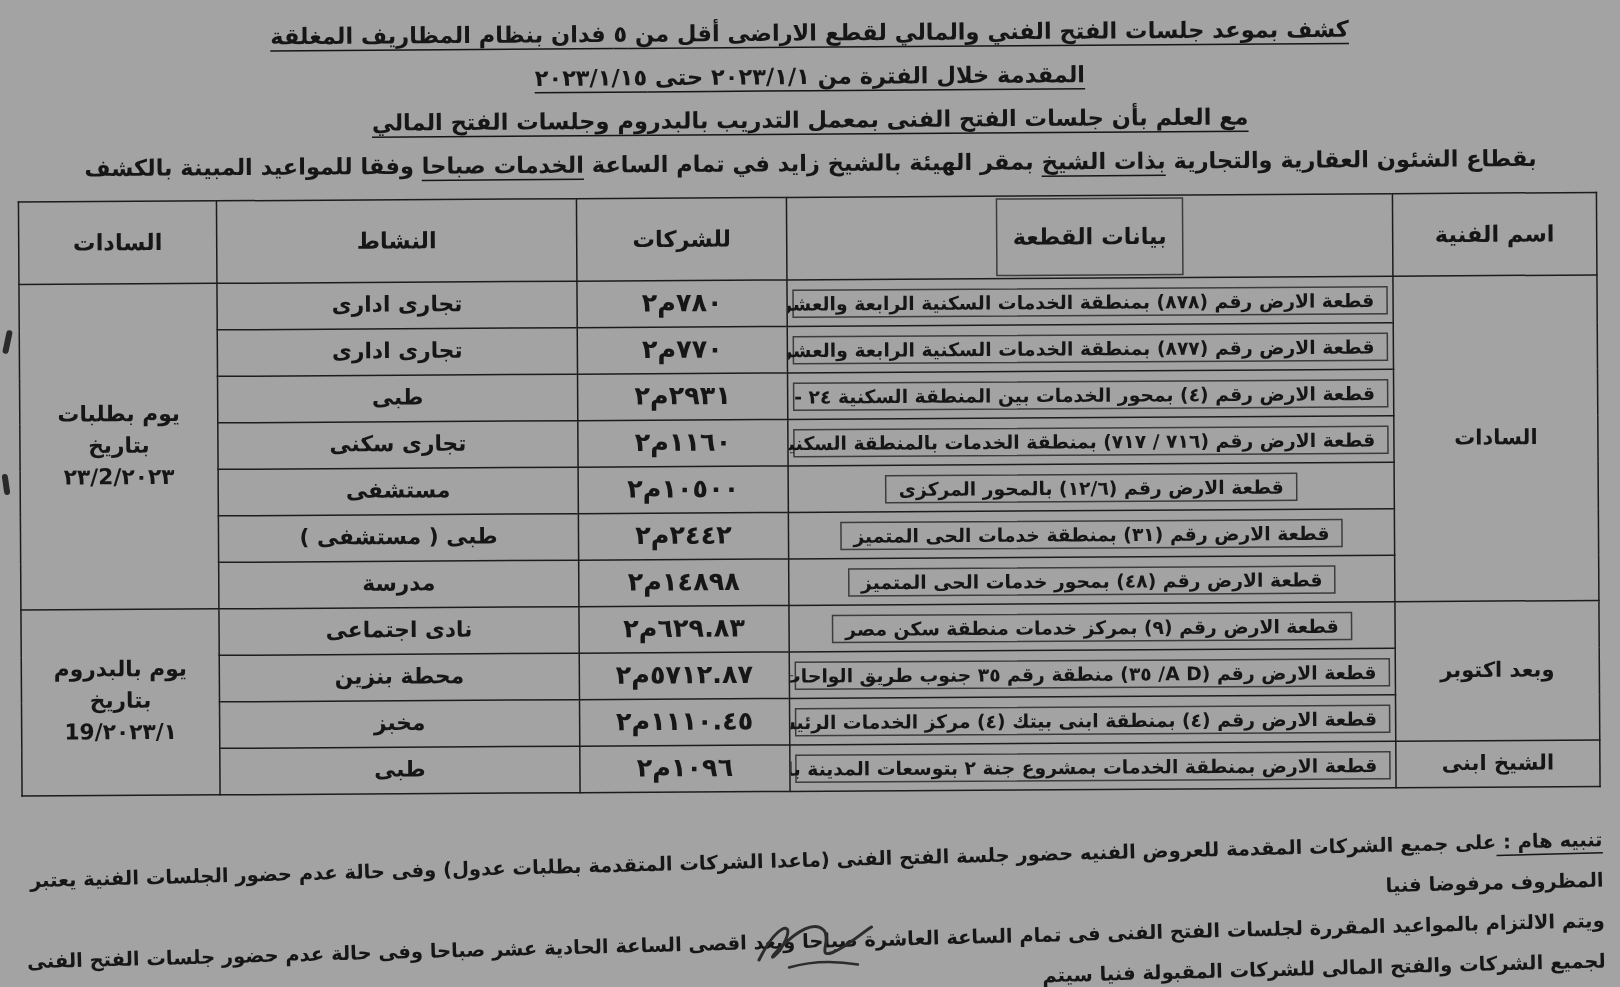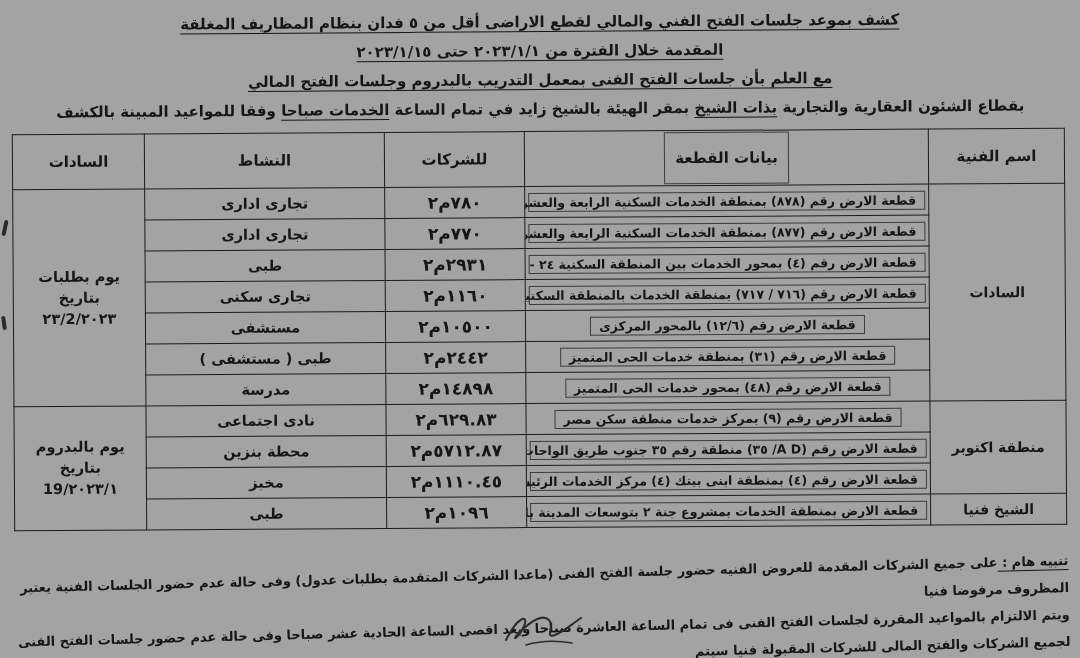--- a/index.html
+++ b/index.html
@@ -115,42 +115,42 @@
         <td><span class="pbox">قطعة الارض رقم (٣١) بمنطقة خدمات الحى المتميز</span></td>
         <td class="area">٢٤٤٢م٢</td>
         <td class="act">طبى ( مستشفى )</td>
       </tr>
       <tr>
         <td><span class="pbox">قطعة الارض رقم (٤٨) بمحور خدمات الحى المتميز</span></td>
         <td class="area">١٤٨٩٨م٢</td>
         <td class="act">مدرسة</td>
       </tr>
       <tr>
-        <td class="city" rowspan="3">منطقة اكتوبر</td>
+        <td class="city" rowspan="3">وبعد اكتوبر</td>
         <td><span class="pbox">قطعة الارض رقم (٩) بمركز خدمات منطقة سكن مصر</span></td>
         <td class="area">٦٢٩.٨٣م٢</td>
         <td class="act">نادى اجتماعى</td>
         <td class="date" rowspan="4">
           <div>يوم بالبدروم</div>
           <div>بتاريخ</div>
           <div>٢٠٢٣/١/19</div>
         </td>
       </tr>
       <tr>
         <td><span class="pbox">قطعة الارض رقم (A D/ ٣٥) منطقة رقم ٣٥ جنوب طريق الواحات</span></td>
         <td class="area">٥٧١٢.٨٧م٢</td>
         <td class="act">محطة بنزين</td>
       </tr>
       <tr>
         <td><span class="pbox">قطعة الارض رقم (٤) بمنطقة ابنى بيتك (٤) مركز الخدمات الرئيسية</span></td>
         <td class="area">١١١٠.٤٥م٢</td>
         <td class="act">مخبز</td>
       </tr>
       <tr>
-        <td class="city">الشيخ فنيا</td>
+        <td class="city">الشيخ ابنى</td>
         <td><span class="pbox">قطعة الارض بمنطقة الخدمات بمشروع جنة ٢ بتوسعات المدينة بالقرار ٢٣٠</span></td>
         <td class="area">١٠٩٦م٢</td>
         <td class="act">طبى</td>
       </tr>
     </tbody>
   </table>
 
   <div class="footer">
     <div><span class="u">تنبيه هام : </span><span>على جميع الشركات المقدمة للعروض الفنيه حضور جلسة الفتح الفنى (ماعدا الشركات المتقدمة بطلبات عدول) وفى حالة عدم حضور الجلسات الفنية يعتبر المظروف مرفوضا فنيا</span></div>
     <div>ويتم الالتزام بالمواعيد المقررة لجلسات الفتح الفنى فى تمام الساعة العاشرة صباحا وبعد اقصى الساعة الحادية عشر صباحا وفى حالة عدم حضور جلسات الفتح الفنى لجميع الشركات والفتح المالى للشركات المقبولة فنيا سيتم</div>

